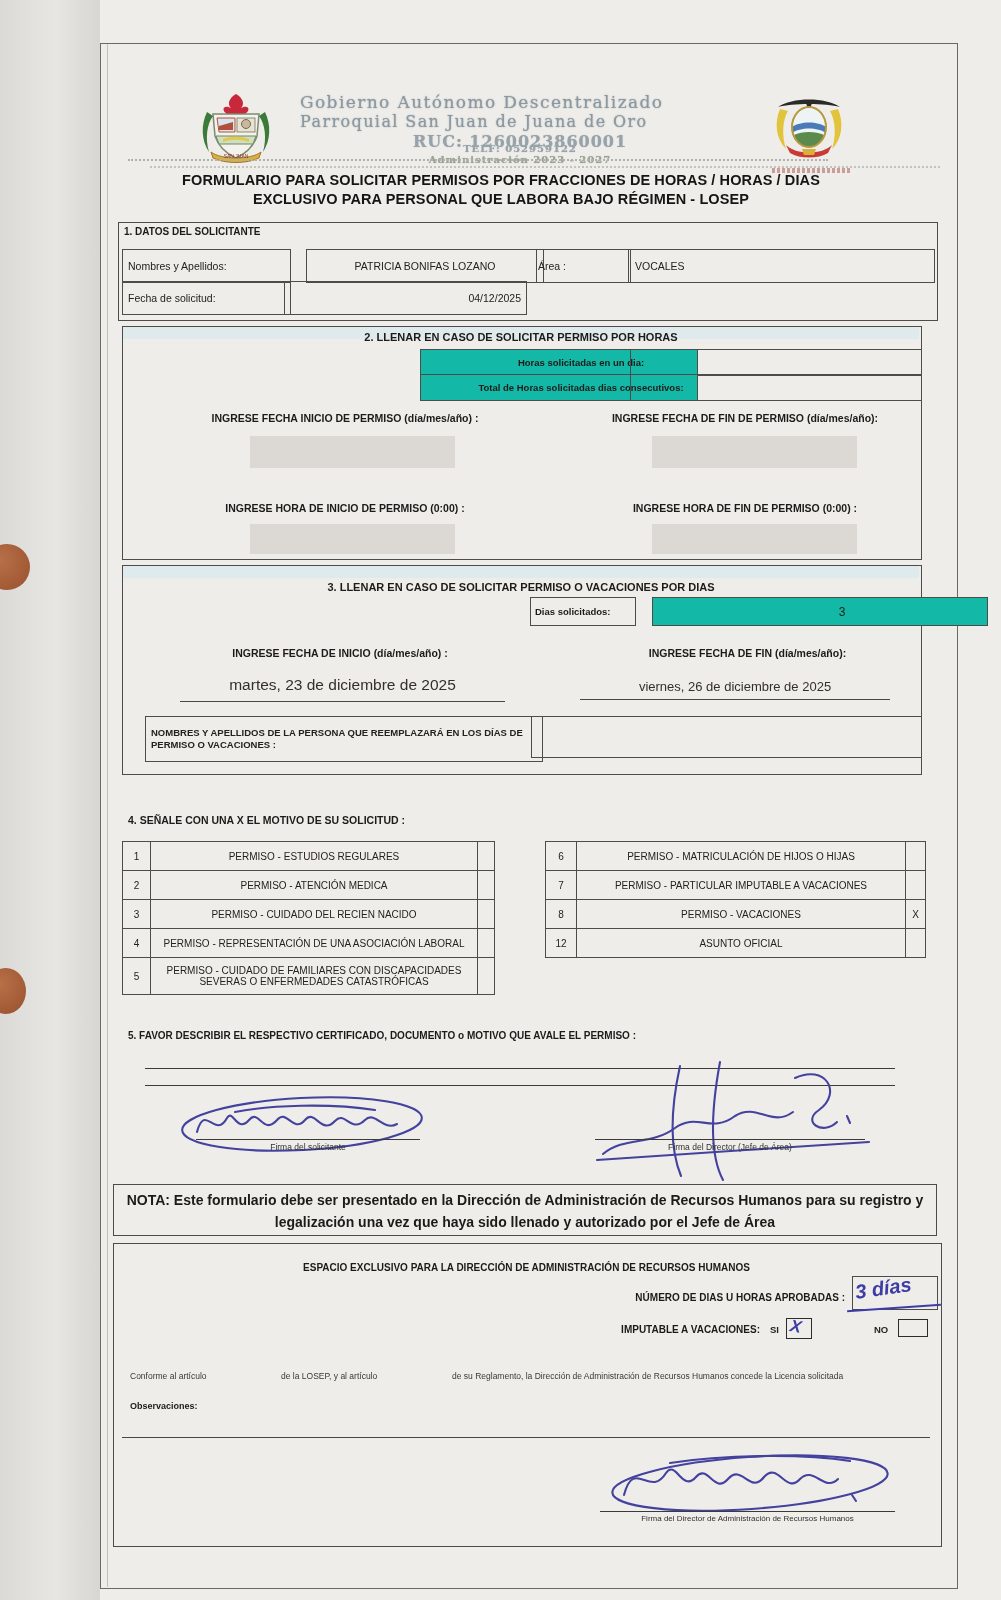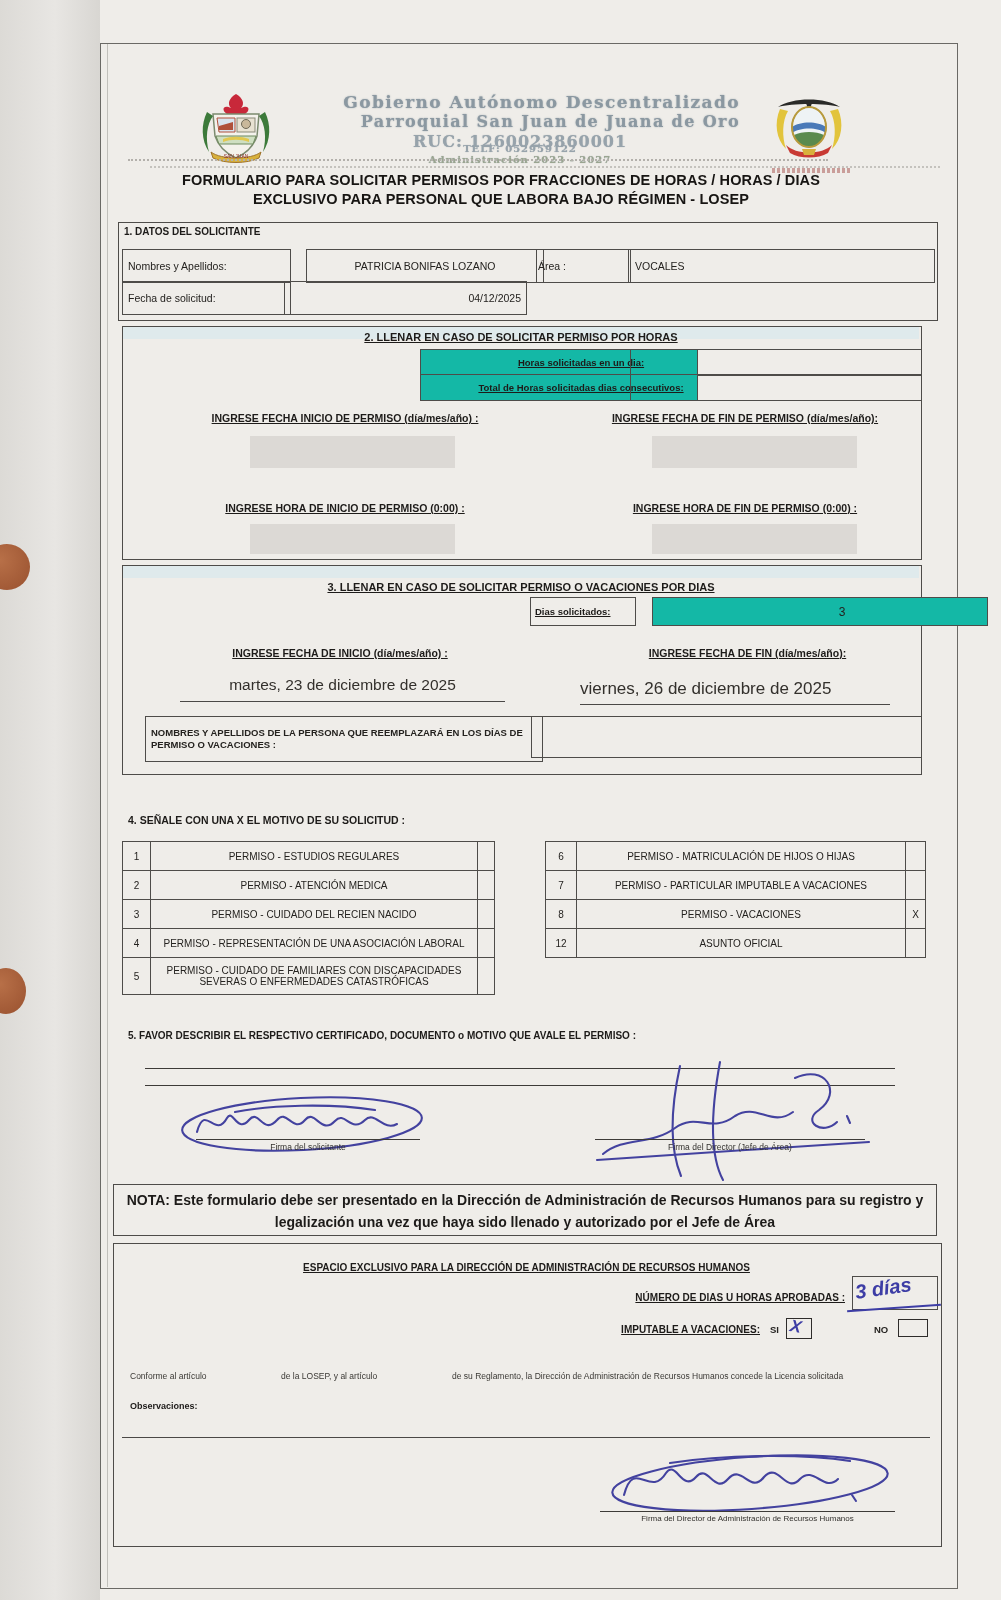--- a/index.html
+++ b/index.html
@@ -7,35 +7,35 @@
         background:linear-gradient(160deg,#f2f1ee 0%,#efede a 45%,#e9e7e4 100%);
         background-color:#efede9;
         font-family:"Liberation Sans",sans-serif;color:#262422;}
   .abs{position:absolute;}
   .strip{left:0;top:0;width:100px;height:1600px;
          background:linear-gradient(90deg,#dcdad6 0%,#e8e6e3 55%,#d8d6d2 100%);}
   .hole{border-radius:50%;background:radial-gradient(circle at 35% 35%,#b87048,#99512f);}
   .frame{left:100px;top:43px;width:856px;height:1544px;border:1px solid rgba(62,60,56,.75);}
   .edge2{left:107px;top:43px;width:1px;height:1544px;background:rgba(110,108,104,.35);}
   .dotted{border-top:2px dotted #b3b0ab;height:0;}
-  .orgname{font-family:"DejaVu Serif",serif;font-weight:700;color:#8b98a1;
-           text-shadow:0 0 1.5px rgba(139,152,161,.85);letter-spacing:1.4px;text-align:right;}
+  .orgname{font-family:"DejaVu Serif",serif;font-weight:400;color:#8b98a1;
+           text-shadow:0 0 1.5px rgba(139,152,161,.85);letter-spacing:1.4px;text-align:left;}
   .orgsmall{font-family:"DejaVu Serif",serif;font-weight:700;color:#97a3ab;
             text-shadow:0 0 1px rgba(150,162,170,.85);letter-spacing:1px;text-align:center;}
   .title{left:120px;width:762px;text-align:center;font-weight:700;font-size:14.5px;
          color:#171513;letter-spacing:.1px;}
   .box{border:1px solid #4e4c49;}
   .heading{font-weight:700;font-size:10px;color:#1d1b19;}
   .cell{border:1px solid #4e4c49;display:flex;align-items:center;font-size:10.5px;color:#24221f;}
   .cell.ctr{justify-content:center;margin-left:22px;}
   .cell.rt{justify-content:flex-end;padding-right:5px;}
   .beige{background:#14b8a6;padding-left:44px;}
   .cyan{background:#dfeaec;}
   .grayfield{background:#dcd9d5;}
-  .blab{font-weight:700;font-size:10.5px;color:#1d1b19;text-align:center;text-decoration:underline;}
+  .blab{font-weight:700;font-size:10.5px;color:#1d1b19;text-align:center;}
   .sigline{border-top:1.5px solid #3d3b38;height:0;}
   .thinline{border-top:1.2px solid #4a4846;height:0;}
   .cap{font-size:8.5px;color:#33312e;text-align:center;}
   .t{display:table;border-collapse:collapse;}
   .tr{display:table-row;height:29px;}
   .tr.tall{height:37px;}
   .td{display:table-cell;border:1px solid #4e4c49;vertical-align:middle;text-align:center;
       font-size:10px;color:#24221f;padding:1px 3px;}
   .c-num{width:21px;}.c-lbl{width:320px;}.c-mk{width:10px;}
   .c-num2{width:24px;}.c-lbl2{width:322px;}.c-mk2{width:13px;}
@@ -134,21 +134,21 @@
   <div class="abs cyan" style="left:123px;top:566px;width:796px;height:12px;"></div>
   <div class="abs blab" style="left:123px;top:581px;width:796px;font-size:11px;">3. LLENAR EN CASO DE SOLICITAR PERMISO O VACACIONES POR DIAS</div>
 
   <div class="abs cell blab" style="left:530px;top:597px;width:100px;height:27px;padding-left:4px;font-size:9.5px;text-align:left;">Dias solicitados:</div>
   <div class="abs cell ctr beige" style="left:630px;top:597px;width:290px;height:27px;font-size:12px;">3</div>
 
   <div class="abs blab" style="left:160px;top:647px;width:360px;">INGRESE FECHA DE INICIO (día/mes/año) :</div>
   <div class="abs blab" style="left:575px;top:647px;width:345px;">INGRESE FECHA DE FIN (día/mes/año):</div>
 
   <div class="abs" style="left:180px;top:676px;width:325px;font-size:15.5px;color:#33302c;text-align:center;border-bottom:1.5px solid #4a4846;padding-bottom:7px;">martes, 23 de diciembre de 2025</div>
-  <div class="abs" style="left:580px;top:679px;width:310px;font-size:17px;color:#33302c;text-align:left;border-bottom:1.5px solid #4a4846;padding-bottom:5px;">viernes, 26 de diciembre de 2025</div>
+  <div class="abs" style="left:580px;top:679px;width:310px;font-size:13px;color:#33302c;text-align:center;border-bottom:1.5px solid #4a4846;padding-bottom:5px;">viernes, 26 de diciembre de 2025</div>
 
   <div class="abs cell" style="left:145px;top:716px;width:386px;height:40px;padding:2px 5px;font-size:9.5px;font-weight:700;line-height:1.3;">NOMBRES Y APELLIDOS DE LA PERSONA QUE REEMPLAZARÁ EN  LOS DÍAS DE PERMISO O VACACIONES :</div>
   <div class="abs cell" style="left:531px;top:716px;width:389px;height:40px;"></div>
 
   <div class="abs heading" style="left:128px;top:814px;font-size:10.5px;">4. SEÑALE CON UNA X EL MOTIVO DE SU SOLICITUD :</div>
 
   <div class="abs t" style="left:122px;top:841px;">
     <div class="tr">
       <div class="td c-num">1</div>
       <div class="td c-lbl">PERMISO - ESTUDIOS REGULARES</div>

